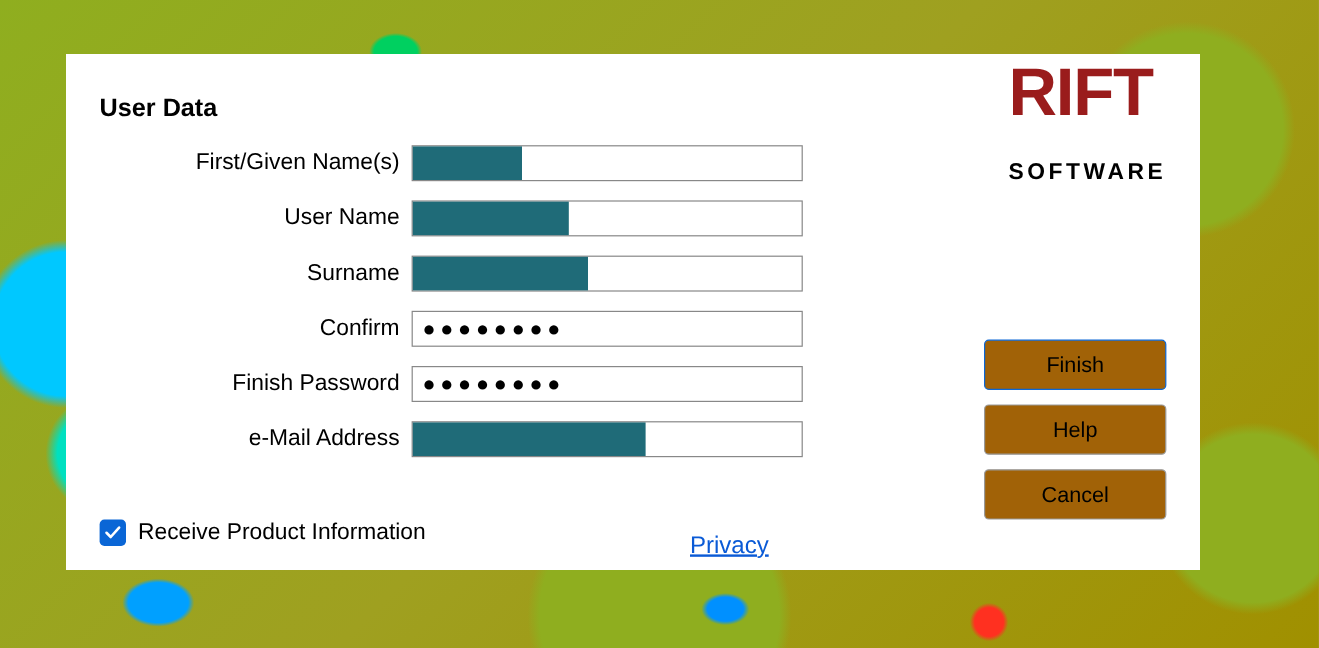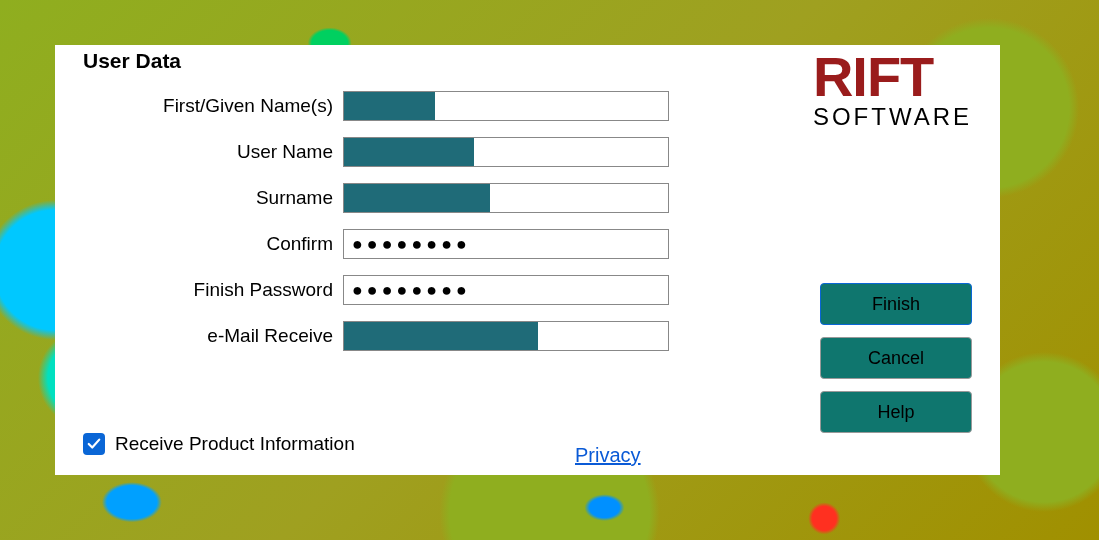--- a/index.html
+++ b/index.html
@@ -36,21 +36,21 @@
         radial-gradient(ellipse 25px 25px at 75% 96%, #ff3020 0 12px, transparent 16px),
         radial-gradient(ellipse 60px 40px at 12% 93%, #00a0ff 0 25px, transparent 30px);
     }
     .panel {
       position: absolute;
       left: 55px;
       top: 45px;
       width: 945px;
       height: 430px;
       background: #fff;
-      padding: 4px 28px 18px 28px;
+      padding: 34px 28px 18px 28px;
     }
     .header {
       font-size: 21px;
       font-weight: bold;
       color: #000;
       margin-bottom: 18px;
     }
     .form-area {
       display: flex;
       flex-direction: column;
@@ -131,39 +131,40 @@
     .logo .rift {
       font-family: Impact, 'Arial Black', sans-serif;
       font-size: 56px;
       letter-spacing: -1px;
       color: #9a1c1c;
       line-height: 0.92;
       font-weight: 900;
     }
     .logo .soft {
       font-family: 'Arial Black', Arial, sans-serif;
-      font-size: 24px;
+      font-size: 19px;
       letter-spacing: 3px;
       color: #000;
-      font-weight: 400;
+      font-weight: 700;
+      margin-top: 30px;
     }
     .btn-stack {
       position: absolute;
       right: 28px;
       top: 238px;
       display: flex;
       flex-direction: column;
       gap: 12px;
     }
     .btn {
       width: 152px;
       height: 42px;
       border: 1px solid #999;
       border-radius: 4px;
-      background: #0f766e;
+      background: #a16207;
       font-size: 18px;
       color: #000;
       cursor: pointer;
       display: flex;
       align-items: center;
       justify-content: center;
     }
     .btn.primary {
       border: 1.5px solid #0a66d6;
     }
@@ -209,38 +210,38 @@
       <div class="lbl">Confirm</div>
       <div class="fld pw-dots">●●●●●●●●</div>
     </div>
 
     <div class="row">
       <div class="lbl">Finish Password</div>
       <div class="fld pw-dots">●●●●●●●●</div>
     </div>
 
     <div class="row">
-      <div class="lbl">e-Mail Receive</div>
+      <div class="lbl">e-Mail Address</div>
       <div class="fld">
         <div class="fld-fill" style="width:60%"></div>
       </div>
     </div>
 
   </div>
 
   <div class="footer-row">
     <div class="chk">
       <svg viewBox="0 0 16 16">
         <path d="M2 8 L6 12 L14 3" stroke="#fff" stroke-width="2.5" fill="none" stroke-linecap="round" stroke-linejoin="round"></path>
       </svg>
     </div>
     <div class="chk-label">Receive Product Information</div>
   </div>
 
   <a class="privacy">Privacy</a>
 
   <div class="btn-stack">
     <div class="btn primary">Finish</div>
+    <div class="btn">Help</div>
     <div class="btn">Cancel</div>
-    <div class="btn">Help</div>
   </div>
 
 </div>
 
 </body></html>

